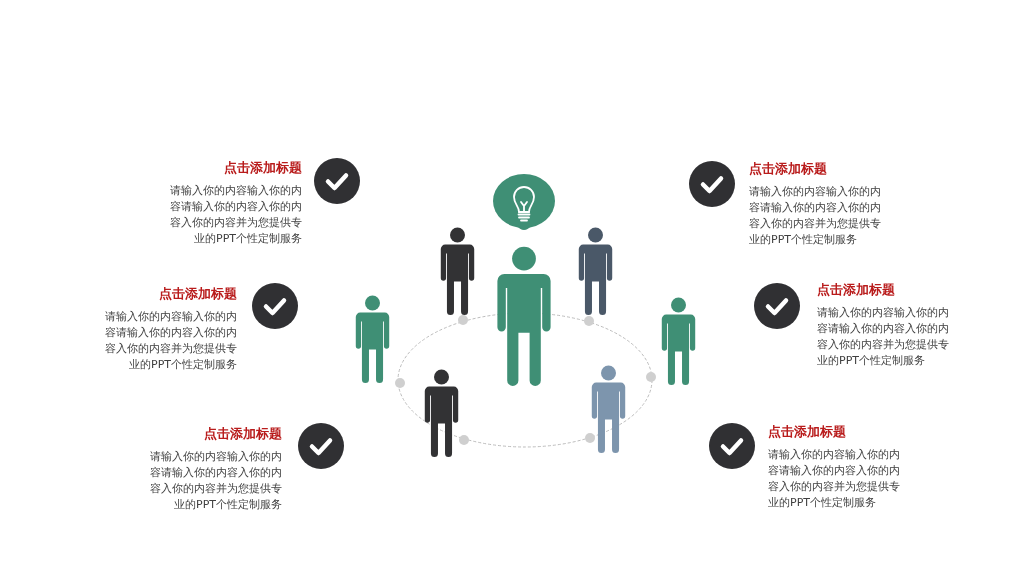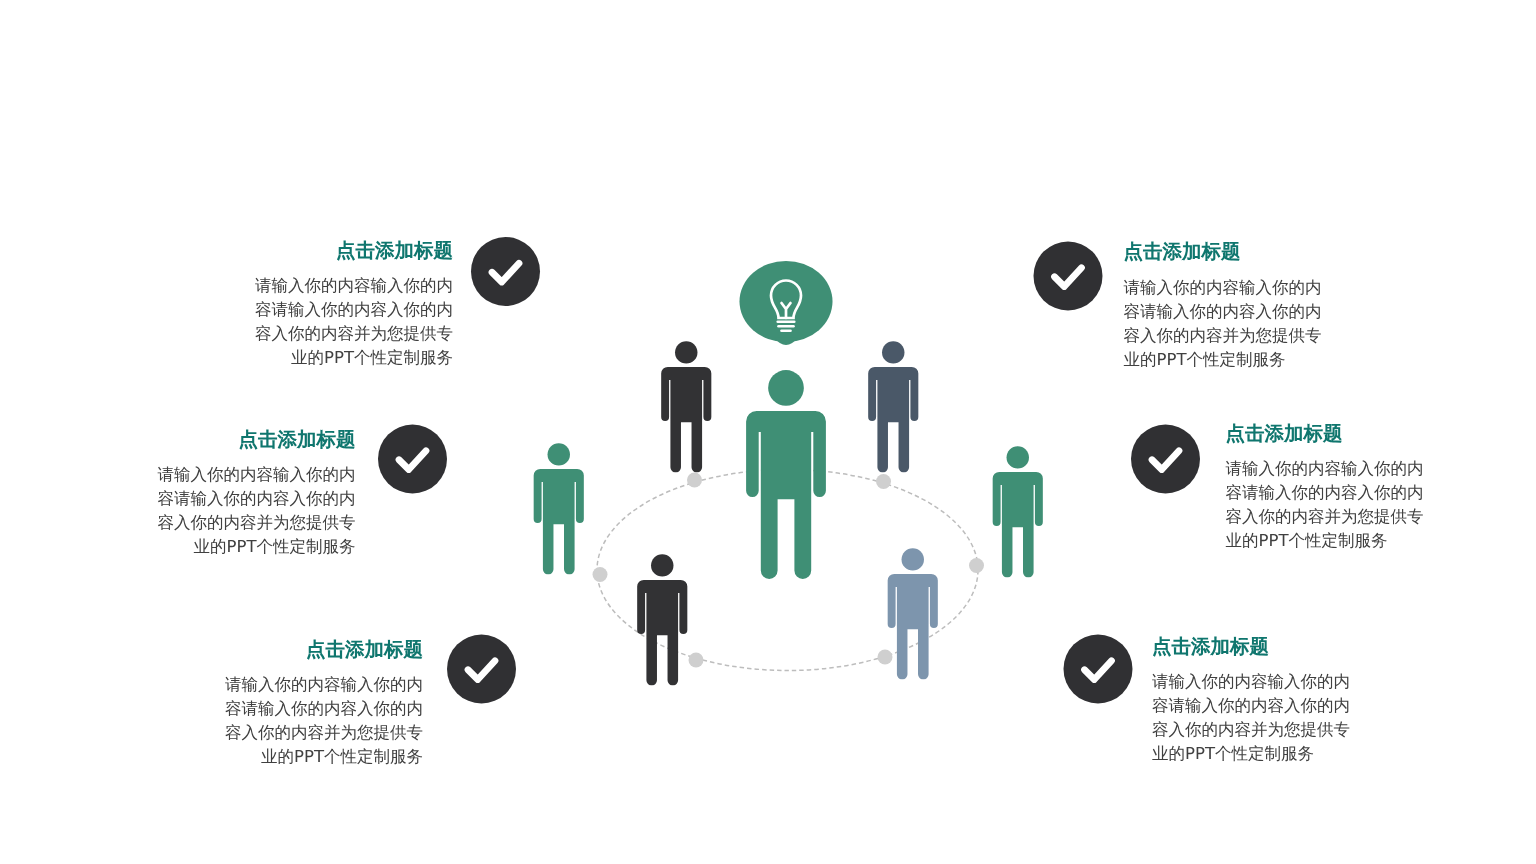--- a/index.html
+++ b/index.html
@@ -1,19 +1,19 @@
 <!DOCTYPE html>
 <html><head>
   <meta charset="utf-8">
   <style>
     html, body { margin: 0; padding: 0; background: #ffffff; }
     body { width: 1024px; height: 576px; position: relative; overflow: hidden;
            font-family: "DejaVu Sans", "Liberation Sans", sans-serif; }
     .block { position: absolute; width: 160px; }
-    .block .title { font-size: 13px; font-weight: bold; color: #0f766e; line-height: 16px; margin-bottom: 7px; white-space: nowrap; }
+    .block .title { font-size: 13px; font-weight: bold; color: #b91c1c; line-height: 16px; margin-bottom: 7px; white-space: nowrap; }
     .block .body { font-size: 11px; color: #404040; line-height: 16px; }
     .block.left { text-align: right; }
     .block.right { text-align: left; }
     .badge { position: absolute; width: 46px; height: 46px; border-radius: 50%; background: #303033; }
     .badge svg { position: absolute; left: 0; top: 0; }
     svg.diagram { position: absolute; left: 0; top: 0; }
   </style>
 </head>
 <body>
 

